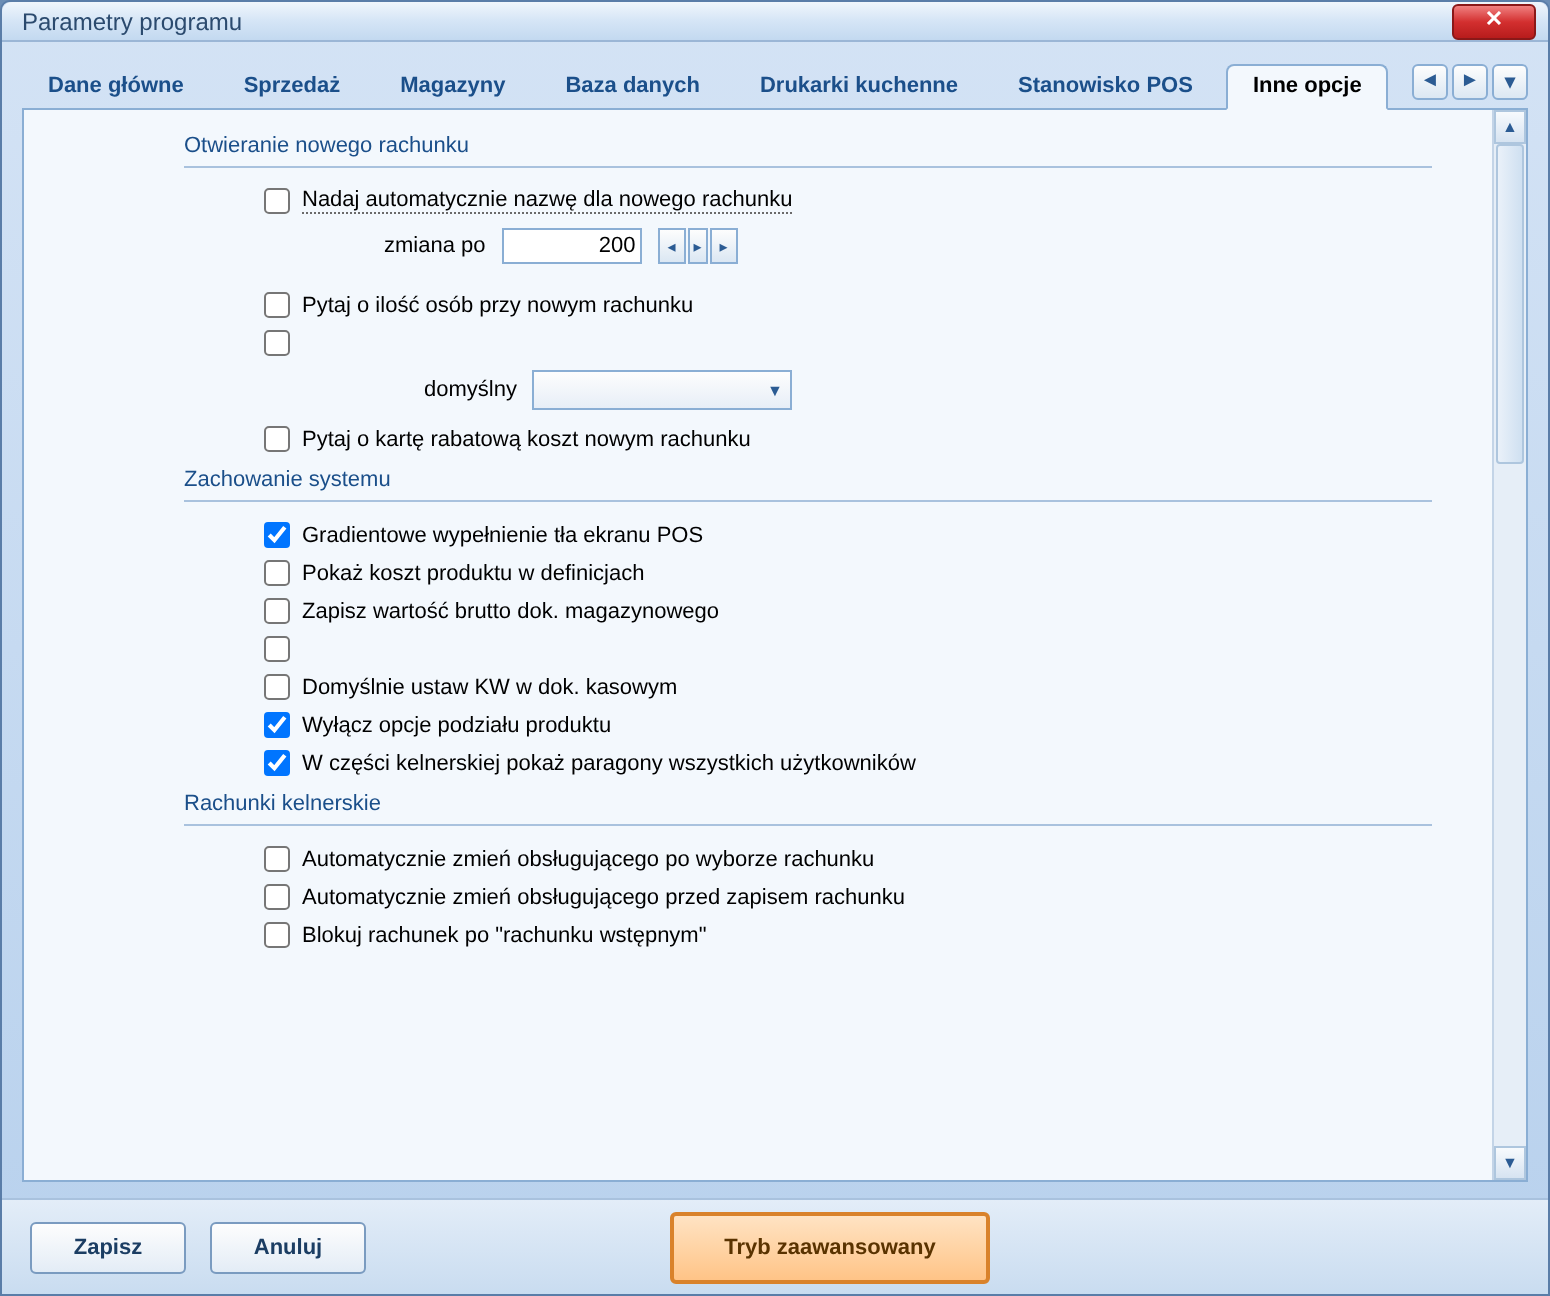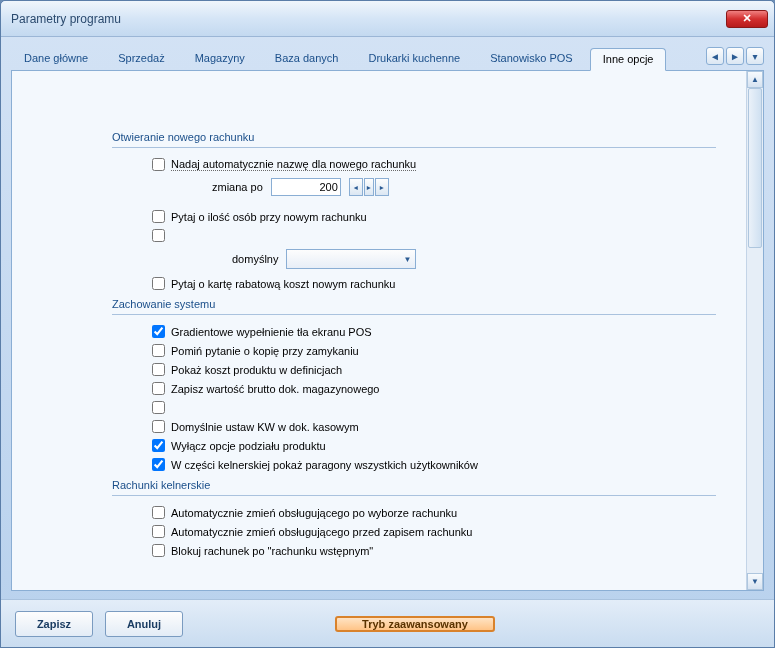--- a/index.html
+++ b/index.html
@@ -16,21 +16,21 @@
     width: 775px;
     height: 648px;
     background: linear-gradient(to bottom, #d4e3f5 0%, #b8d1ed 100%);
     border: 1px solid #5a7da8;
     border-radius: 5px 5px 0 0;
     position: relative;
     display: flex;
     flex-direction: column;
   }
   .titlebar {
-    height: 36px;
+    height: 20px;
     background: linear-gradient(to bottom, #f0f6fc 0%, #d5e5f6 50%, #c3d9f0 100%);
     border-bottom: 1px solid #9bb6d6;
     display: flex;
     align-items: center;
     padding: 0 6px 0 10px;
     border-radius: 5px 5px 0 0;
   }
   .title-text {
     flex: 1;
     color: #2b4a6e;
@@ -45,24 +45,25 @@
     color: #fff;
     display: flex;
     align-items: center;
     justify-content: center;
     font-weight: bold;
     cursor: pointer;
   }
   .close-x { font-size: 11px; line-height: 1; }
   .tabbar {
     display: flex;
-    align-items: flex-start;
+    align-items: center;
     padding: 10px 10px 0 10px;
     gap: 4px;
     position: relative;
+    font-weight: bold;
   }
   .tab {
     padding: 4px 12px 5px 12px;
     color: #1b4f8a;
     cursor: pointer;
     border-radius: 4px 4px 0 0;
     border: 1px solid transparent;
     border-bottom: none;
   }
   .tab.active {
@@ -99,22 +100,21 @@
     border: 1px solid #8aaed4;
     background: #f3f8fd;
     flex: 1;
     position: relative;
     display: flex;
     overflow: hidden;
   }
   .scroll-area {
     flex: 1;
     overflow: hidden;
-    padding: 8px 0 8px 100px;
-    margin-top: 48px;
+    padding: 8px 0 8px 80px;
   }
   .group-title {
     color: #1b4f8a;
     padding: 4px 0 2px 0;
   }
   .group-line {
     border-bottom: 1px solid #a9c2de;
     margin: 2px 30px 8px 0;
   }
   .row {
@@ -222,21 +222,21 @@
     font-weight: bold;
     color: #1b3d63;
     padding: 0 12px;
   }
   .btn-adv {
     margin-left: 140px;
     border: 2px solid #d9822b;
     background: linear-gradient(to bottom,#ffe3c3,#ffc487);
     color: #5a3300;
     min-width: 160px;
-    height: 16px;
+    height: 36px;
   }
   fieldset { border: none; margin: 0; padding: 0; }
   legend { padding: 0; }
 </style>
 </head>
 <body>
 
 <div class="window">
 
   <div class="titlebar">
@@ -313,24 +313,20 @@
 
       <fieldset>
         <legend class="group-title">Zachowanie systemu</legend>
         <div class="group-line"></div>
         <div class="row">
             <input type="checkbox" checked="" style="">
             <span class="lbl">Gradientowe wypełnienie tła ekranu POS</span>
           </div>
         <div class="row">
             <input type="checkbox" style="">
-            <span class="lbl">Pomiń pytanie o kopię przy zamykaniu</span>
-          </div>
-        <div class="row">
-            <input type="checkbox" style="">
             <span class="lbl">Pokaż koszt produktu w definicjach</span>
           </div>
         <div class="row">
             <input type="checkbox" style="">
             <span class="lbl">Zapisz wartość brutto dok. magazynowego</span>
           </div>
         <div class="row">
             <input type="checkbox" style="">
           </div>
         <div class="row">

